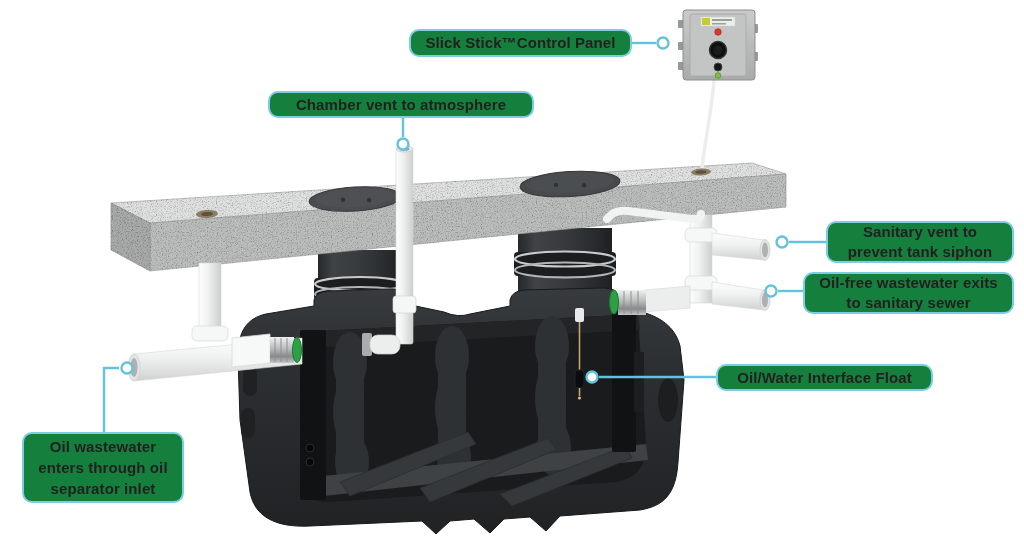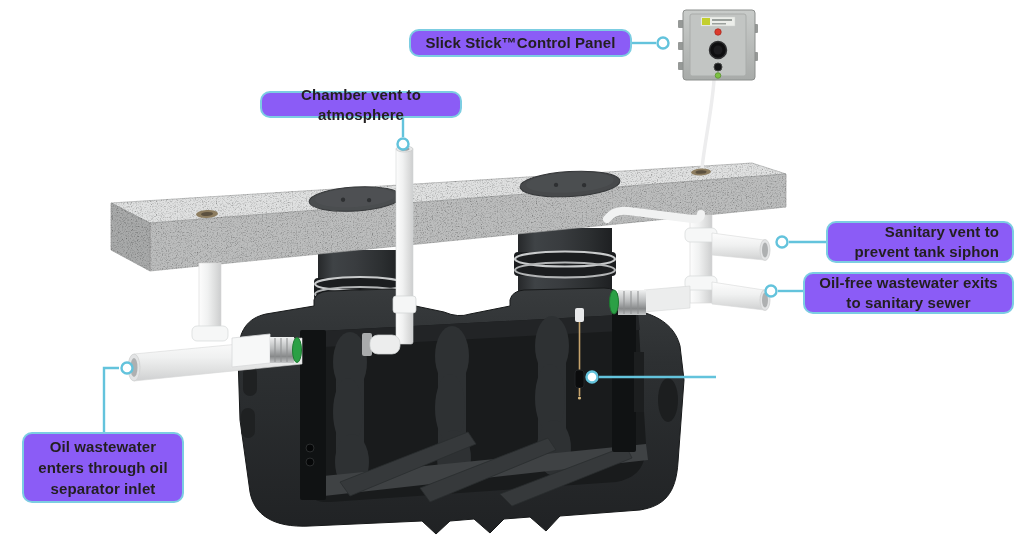--- a/index.html
+++ b/index.html
@@ -2,29 +2,29 @@
 <html><head>
 <meta charset="utf-8">
 <style>
   html,body{margin:0;padding:0;background:#ffffff;}
   .stage{
     position:relative;width:1024px;height:544px;background:#ffffff;overflow:hidden;
     font-family:"Liberation Sans", sans-serif;
   }
   .stage svg{position:absolute;left:0;top:0;}
   .callout{
-    position:absolute;box-sizing:border-box;background:#8b5cf6;
+    position:absolute;box-sizing:border-box;background:#15803d;
     border:2px solid #7ccde2;border-radius:10px;color:#231f20;
     font-weight:bold;font-size:15px;line-height:20px;letter-spacing:0.1px;
     display:flex;align-items:center;justify-content:center;text-align:center;
     z-index:5;
   }
   #co-cp{left:409px;top:29px;width:223px;height:28px;}
-  #co-cv{left:260px;top:91px;width:202px;height:27px;}
-  #co-sv{left:826px;top:221px;width:188px;height:42px;padding:0 13px;text-align:right;}
+  #co-cv{left:268px;top:91px;width:266px;height:27px;}
+  #co-sv{left:826px;top:221px;width:188px;height:42px;padding:0 13px;}
   #co-of{left:803px;top:272px;width:211px;height:42px;padding:1px 8px;}
   #co-fl{left:716px;top:364px;width:217px;height:27px;}
   #co-in{left:22px;top:432px;width:162px;height:71px;padding:7px 11px;line-height:21px;}
 </style>
 </head>
 <body>
 
 <div class="stage">
 
 <svg width="1024" height="544" viewBox="0 0 1024 544">
@@ -243,15 +243,16 @@
     <circle cx="771" cy="291" r="5.5"></circle>
     <circle cx="592" cy="377" r="5.5"></circle>
     <circle cx="127" cy="368" r="5.5"></circle>
   </g>
 </svg>
 
   <div class="callout" id="co-cp">Slick Stick™Control Panel</div>
   <div class="callout" id="co-cv">Chamber vent to atmosphere</div>
   <div class="callout" id="co-sv">Sanitary vent to prevent tank siphon</div>
   <div class="callout" id="co-of">Oil-free wastewater exits to sanitary sewer</div>
+  <div class="callout" id="co-fl">Oil/Water Interface Float</div>
   <div class="callout" id="co-in">Oil wastewater enters through oil separator inlet</div>
 
 </div>
 
 </body></html>

